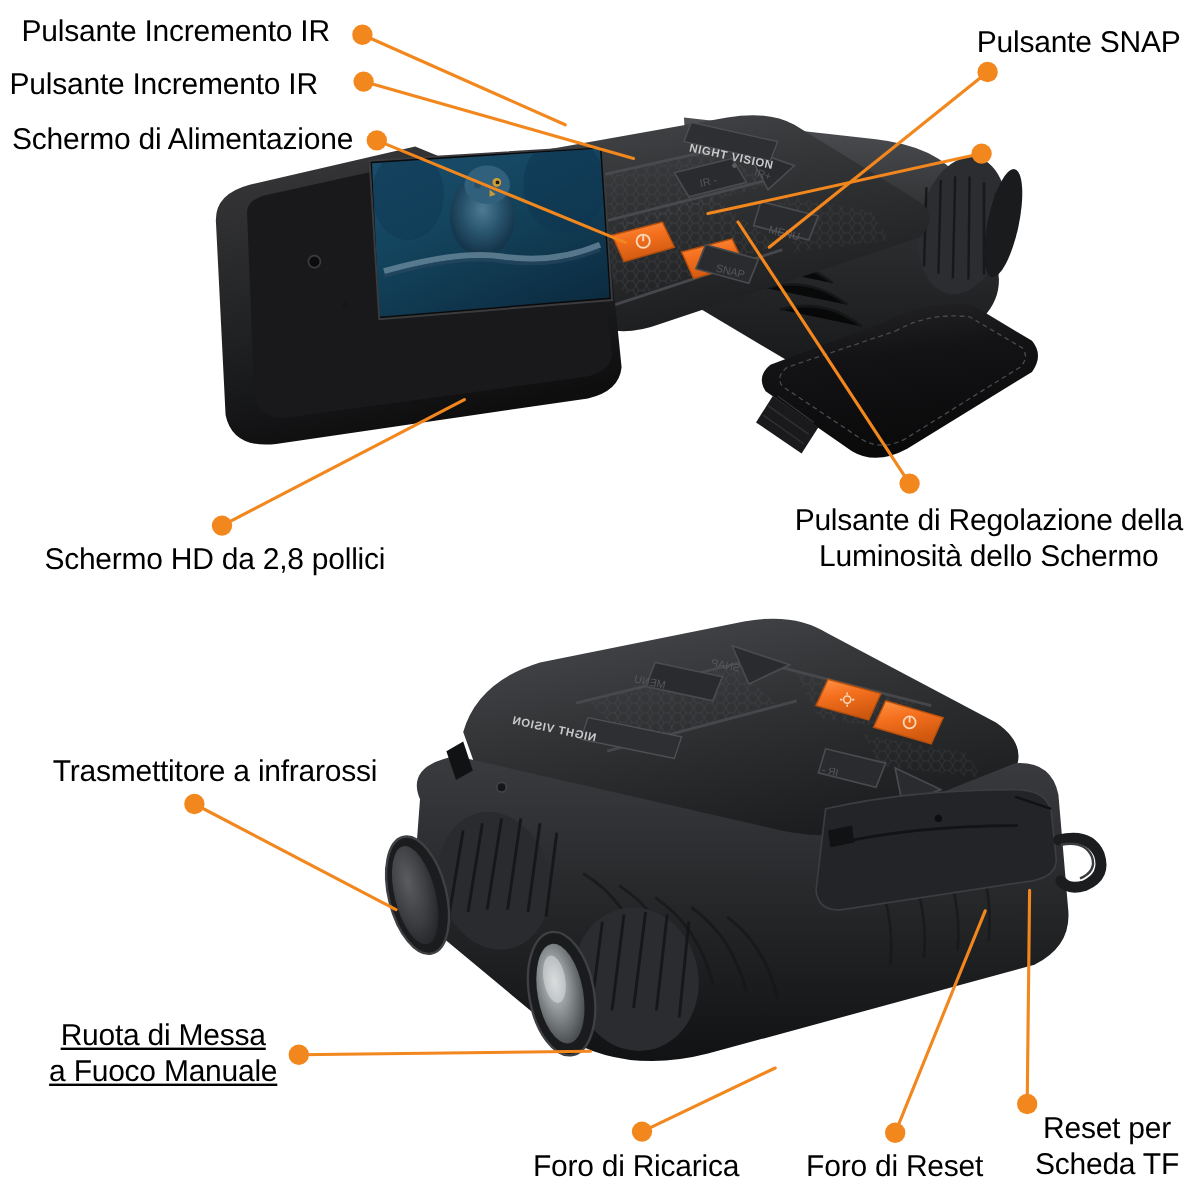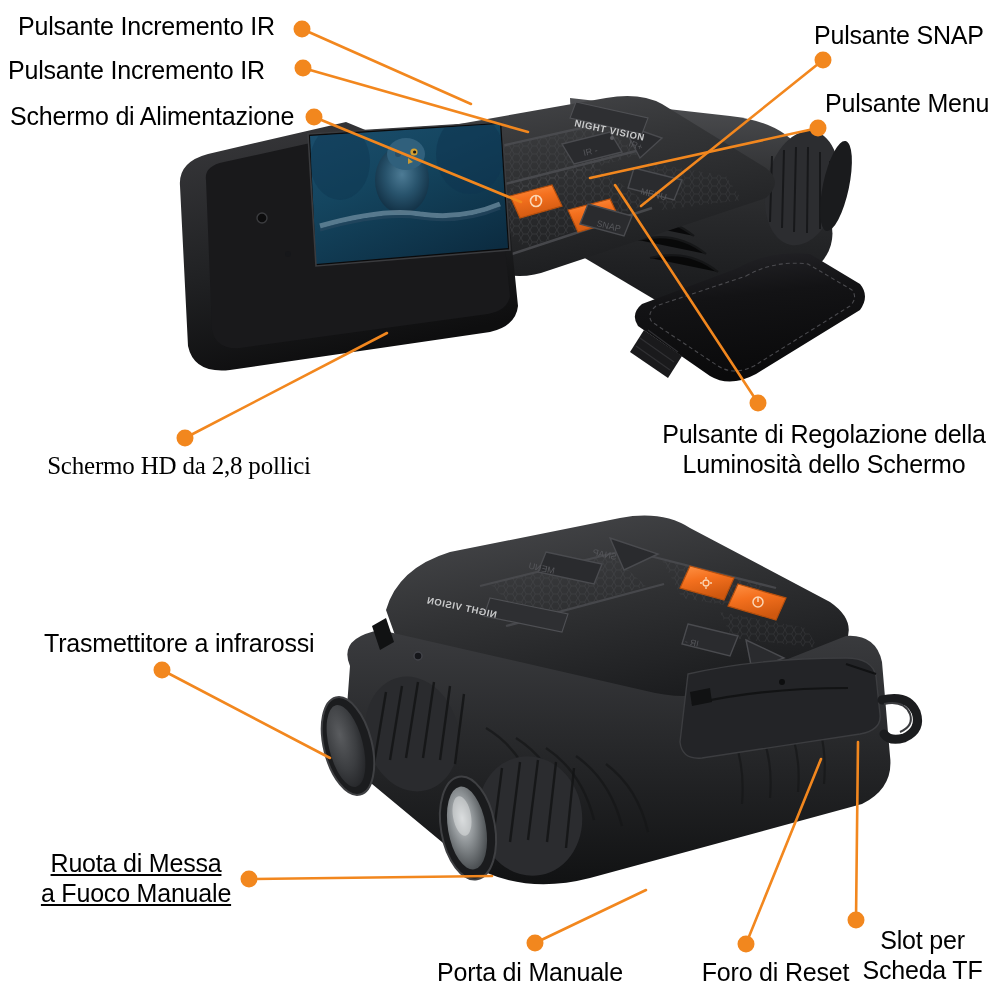--- a/index.html
+++ b/index.html
@@ -417,32 +417,31 @@
     </svg>
 
   <div class="callout align-right" style="left:18px; top:11px; width:268px;">Pulsante Incremento IR</div>
 
   <div class="callout align-right" style="left:8px; top:55px; width:278px;">Pulsante Incremento IR</div>
 
   <div class="callout align-right" style="left:10px; top:101px; width:288px;">Schermo di Alimentazione</div>
 
   <div class="callout align-left" style="left:814px; top:20px; width:186px;">Pulsante SNAP</div>
 
-  <div class="callout align-left" style="left:825px; top:88px; width:175px;">Pulsante Menu</div>
-
-  <div class="callout align-center" style="left:28px; top:451px; width:302px;font-family:Liberation Serif, serif;">Schermo HD da 2,8 pollici</div>
+
+  <div class="callout align-center" style="left:28px; top:451px; width:302px;">Schermo HD da 2,8 pollici</div>
 
   <div class="callout align-center" style="left:648px; top:419px; width:352px;">Pulsante di Regolazione della
 Luminosità dello Schermo</div>
 
   <div class="callout align-left" style="left:16px; top:628px; width:300px;margin-left:28px;">Trasmettitore a infrarossi</div>
 
   <div class="callout align-center" style="left:30px; top:848px; width:212px;text-decoration:underline;">Ruota di Messa
 a Fuoco Manuale</div>
 
-  <div class="callout align-center" style="left:432px; top:957px; width:196px;">Porta di Manuale</div>
-
-  <div class="callout align-center" style="left:693px; top:957px; width:165px;">Foro di Reset</div>
-
-  <div class="callout align-center" style="left:845px; top:925px; width:155px;">Slot per
+  <div class="callout align-center" style="left:432px; top:957px; width:196px;">Foro di Ricarica</div>
+
+  <div class="callout align-center" style="left:663px; top:957px; width:165px;">Foro di Reset</div>
+
+  <div class="callout align-center" style="left:845px; top:925px; width:155px;">Reset per
 Scheda TF</div>
 
 </div>
 
 </body></html>

